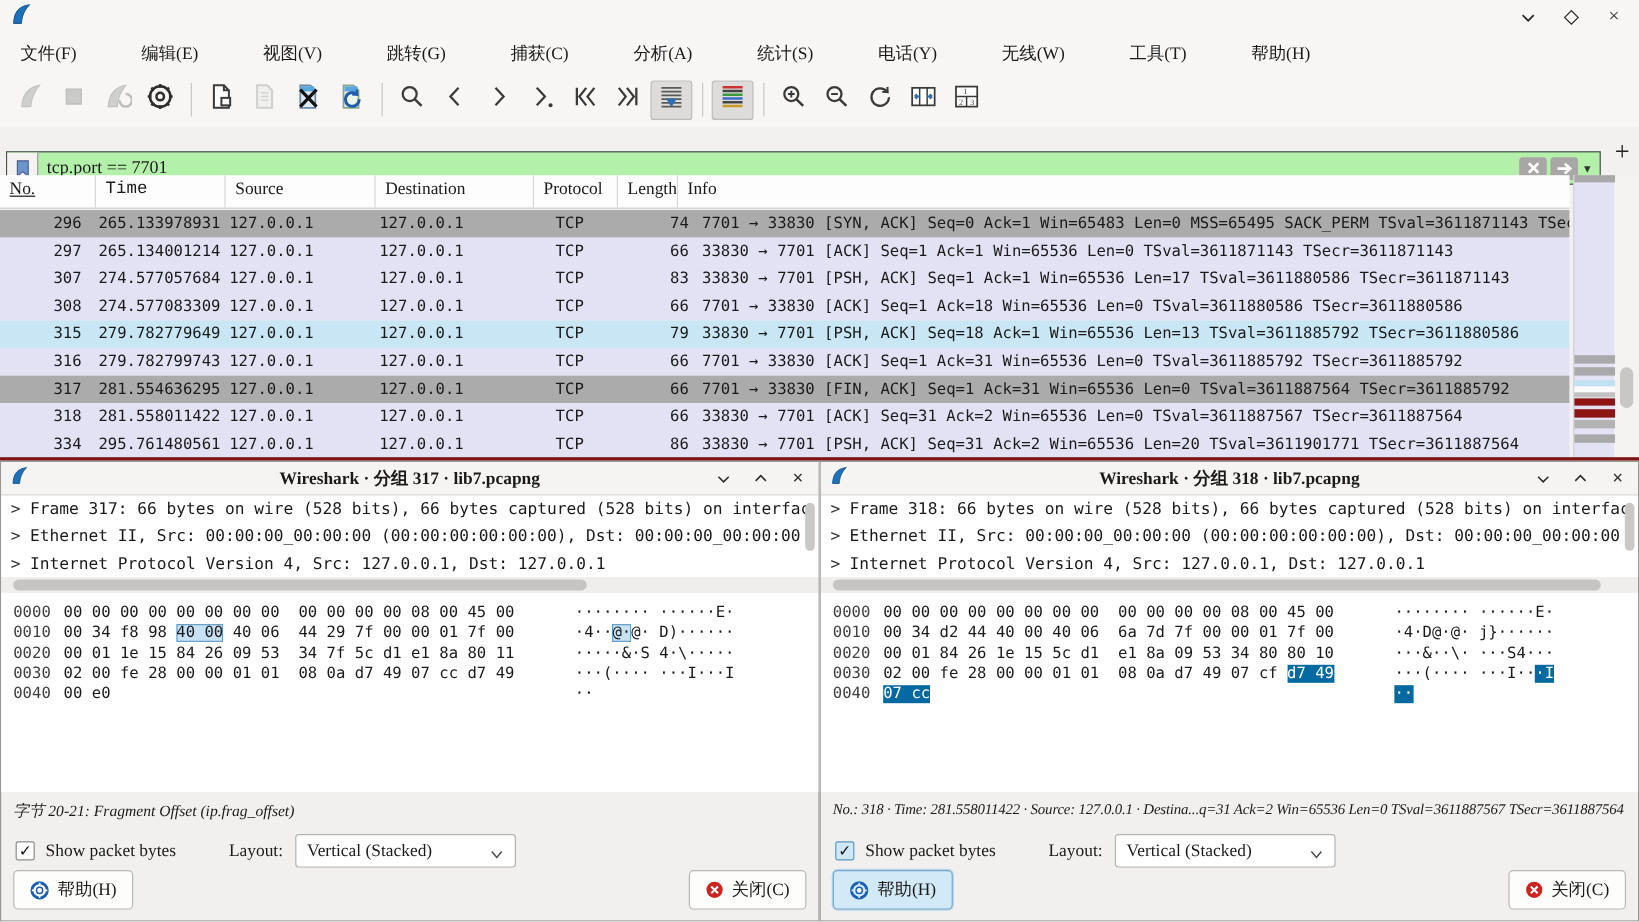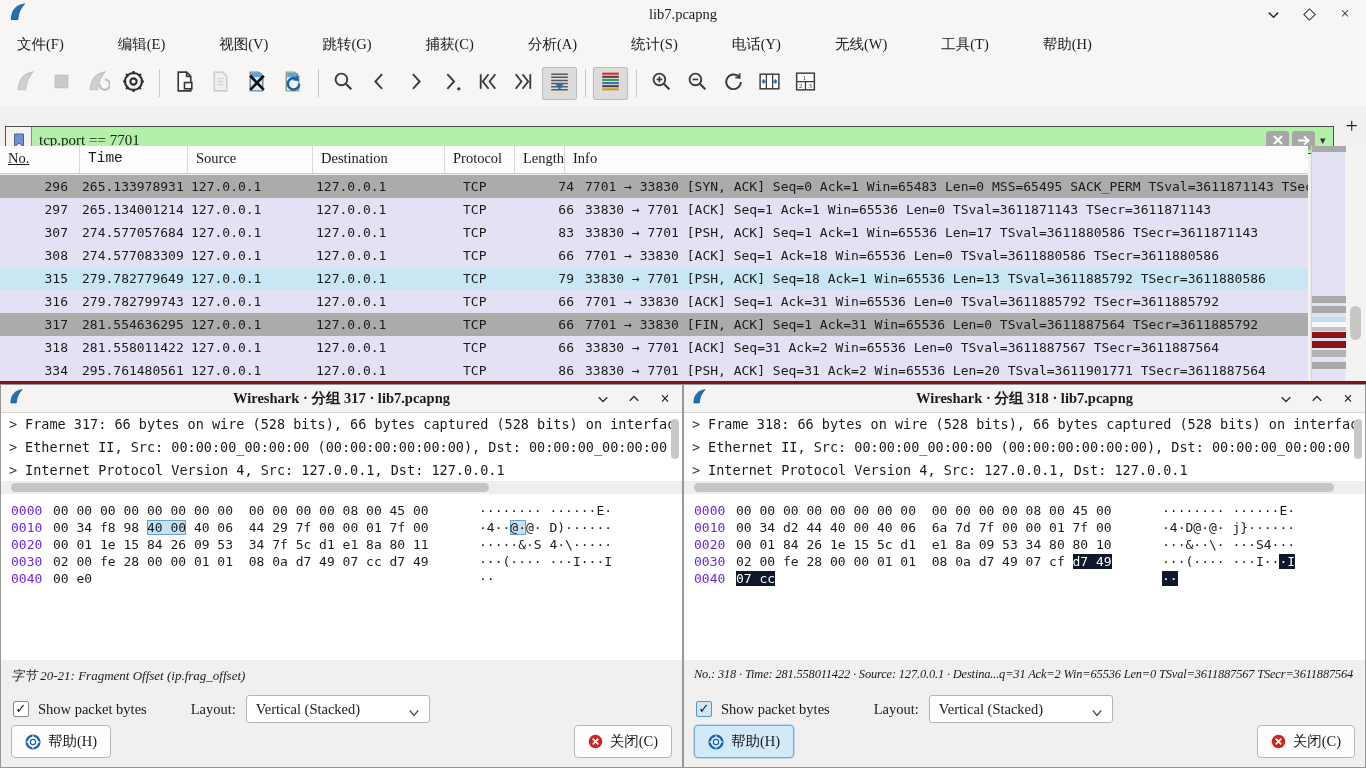--- a/index.html
+++ b/index.html
@@ -66,25 +66,25 @@
   .ptree { height:68px; background:#fff; overflow:hidden; position:relative; }
   .tree-row { height:23px; line-height:23px; font-family:"DejaVu Sans Mono","Liberation Mono",monospace; font-size:13.5px; white-space:pre; padding-left:8px; }
   .twisty { display:inline-block; width:16px; color:#333; }
   .tree-pill { position:absolute; right:3px; top:6px; width:8px; height:40px; border-radius:5px; background:#c9c8c6; }
 
   .hstrip { height:13px; background:#efeeec; position:relative; }
   .hpill { position:absolute; left:10px; top:2px; height:9px; border-radius:5px; background:#c6c5c3; }
 
   .hexpane { height:166px; background:#fff; padding:8px 0 0 10px; font-family:"DejaVu Sans Mono","Liberation Mono",monospace; font-size:13px; }
   .hex-line { display:flex; height:17px; line-height:17px; white-space:pre; }
-  .hex-off { width:42px; color:#6d28d9; flex:none; }
+  .hex-off { width:42px; color:#404040; flex:none; }
   .hex-bytes { width:378px; flex:none; }
   .hex-ascii { margin-left:48px; }
   .h1 { background:#c7e2f4; box-shadow:inset 0 0 0 1px #68a0c7; }
-  .h2 { background:#0f172a; color:#fff; }
+  .h2 { background:#0369a1; color:#fff; }
 
   .status-row { padding:7px 0 0 10px; font-style:italic; font-size:13px; white-space:nowrap; overflow:hidden; height:26px; }
   #popup1 .status-row { font-size:12.4px; letter-spacing:-0.15px; }
 
   .controls-row { display:flex; align-items:center; margin:8px 0 0 12px; height:30px; }
   .cb { width:16px; height:16px; border:1px solid #8a8a8a; border-radius:2px; background:#fff; display:flex; align-items:center; justify-content:center; font-size:13px; color:#111; flex:none; }
   .cb.focused { background:#cfe8f7; border-color:#5b97c2; }
   .cb-label { margin-left:9px; font-size:14.5px; }
   .layout-label { margin-left:44px; font-size:14.5px; }
   .layout-select { margin-left:10px; width:184px; height:28px; background:#fff; border:1px solid #b4b3b1; border-radius:3px; display:flex; align-items:center; padding-left:9px; font-size:14.5px; position:relative; }
@@ -96,21 +96,20 @@
 </style>
 </head>
 <body>
 
 <div class="titlebar">
   <span class="fin">
     <svg width="20" height="20" viewBox="0 0 24 24">
         <path d="M4 21 C4.6 10 8.5 4 20 2.3 C14 8.5 12.3 14.5 11.8 21 Z" fill="#1c71b8" stroke="#12528a" stroke-width="1"></path>
       </svg>
   </span>
-  <span class="wtitle">lib7.pcapng</span>
   <span class="win-ctrls">
     <span class="wc">
         <svg width="13" height="13" viewBox="0 0 14 14">
           <polyline points="2,5 7,10 12,5" fill="none" stroke="#2b2b2b" stroke-width="1.6"></polyline>
         </svg>
       </span>
     <span class="wc">
         <span class="diamond"></span>
       </span>
     <span class="wc xglyph">×</span>

